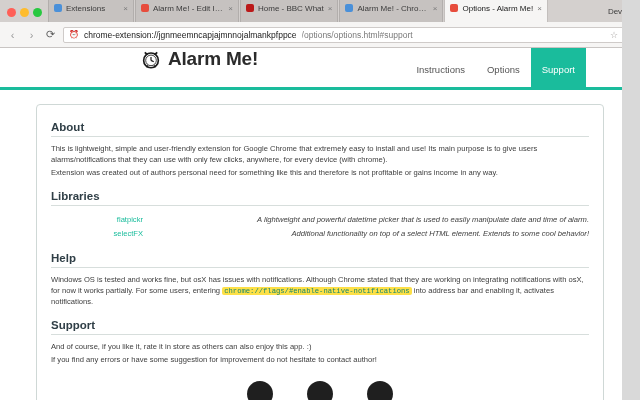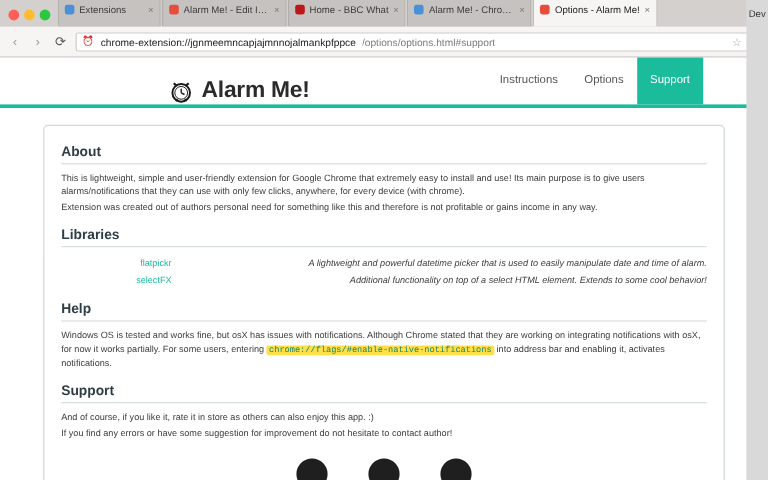--- a/index.html
+++ b/index.html
@@ -54,21 +54,21 @@
   .omnibox .url-title { color:#202020; }
   .omnibox .url-rest { color:#7a7a7a; overflow:hidden; white-space:nowrap; text-overflow:ellipsis; }
   .star { color:#a8a4a2; font-size:9px; }
   .menu-dots { display:flex; flex-direction:column; gap:1.5px; padding-left:2px; }
   .menu-dots i { width:2px; height:2px; background:#6b6b6b; border-radius:50%; display:block; }
 
   
   .page { position:absolute; top:48px; left:0; right:0; bottom:0; background:#fff; overflow:hidden; }
 
   .site-header {
-    height:42px; display:flex; align-items:flex-end; justify-content:space-between;
+    height:42px; display:flex; align-items:flex-start; justify-content:space-between;
     padding:0 10px 0 0; border-bottom:3px solid #1abc9c; position:relative;
   }
   .brand { display:flex; align-items:center; gap:6px; margin-left:140px; }
   .brand-clock { width:22px; height:22px; }
   .brand-text { font-size:19px; font-weight:bold; color:#2b2b2b; letter-spacing:-0.2px; }
 
   .nav { display:flex; align-items:stretch; height:42px; margin-right:44px; }
   .nav-item {
     display:flex; align-items:center; padding:0 11px; font-size:9.5px; color:#555;
     height:42px;
@@ -100,21 +100,21 @@
 
   .socials { display:flex; justify-content:center; gap:34px; margin-top:16px; }
   .social {
     width:26px; height:26px; border-radius:50%; background:#1f1f1f;
     display:flex; align-items:center; justify-content:center; color:#fff;
   }
 
   
   .edge-strip { position:absolute; right:0; top:0; width:18px; height:400px; background:#d9d9d9; }
   .edge-tab {
-    position:absolute; right:0; top:0; height:22px; width:18px;
+    position:absolute; right:16px; top:0; height:22px; width:18px;
     font-size:8px; color:#3b3b3b; display:flex; align-items:center; justify-content:center;
   }
 </style>
 </head>
 <body>
 
 <div class="browser">
 
   <div class="tabstrip">
     <div class="traffic">

